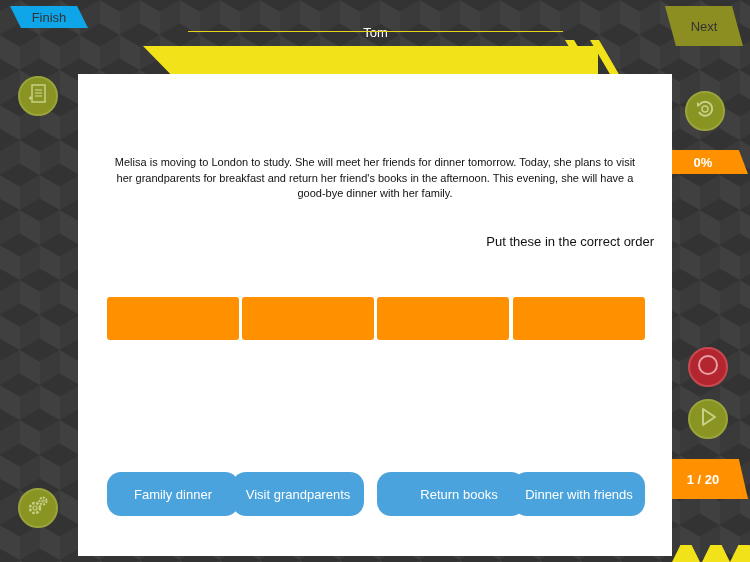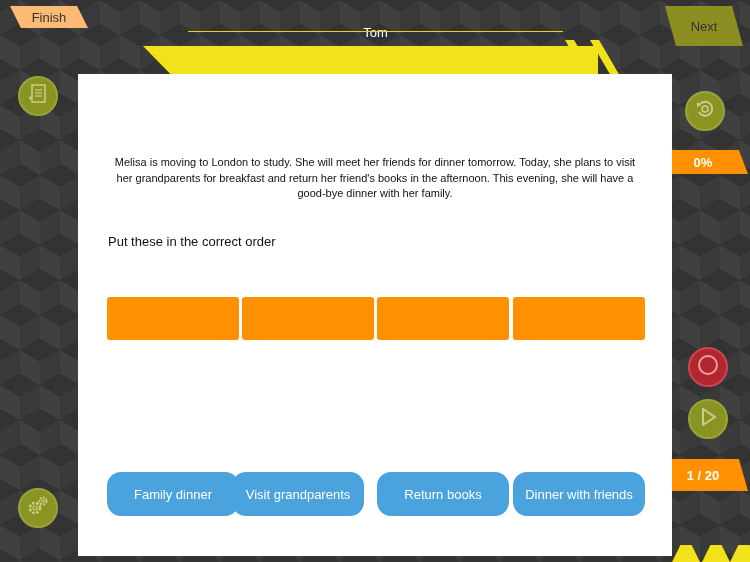--- a/index.html
+++ b/index.html
@@ -14,21 +14,21 @@
       linear-gradient(150deg, #333 12%, transparent 12.5%, transparent 87%, #333 87.5%, #333),
       linear-gradient(60deg, #404040 25%, transparent 25.5%, transparent 75%, #404040 75%, #404040),
       linear-gradient(60deg, #404040 25%, transparent 25.5%, transparent 75%, #404040 75%, #404040);
     background-size: 40px 70px;
     background-position: 0 0, 0 0, 20px 35px, 20px 35px, 0 0, 20px 35px;
   }
   .abs { position: absolute; }
 
   .finish-btn {
     left: 10px; top: 6px; width: 78px; height: 22px;
-    background: #fdba74; color: #333; font-size: 13px;
+    background: #0ea5e9; color: #333; font-size: 13px;
     clip-path: polygon(0 0, 86% 0, 100% 100%, 14% 100%);
     display: flex; align-items: center; justify-content: center;
     cursor: pointer;
   }
   .next-btn {
     left: 665px; top: 6px; width: 78px; height: 40px;
     background: #8d8e22; color: #333; font-size: 13px;
     clip-path: polygon(0 0, 86% 0, 100% 100%, 14% 100%);
     display: flex; align-items: center; justify-content: center;
     cursor: pointer;
@@ -51,21 +51,21 @@
   }
 
   .card {
     left: 78px; top: 74px; width: 594px; height: 482px; background: #fff;
   }
   .passage {
     left: 108px; top: 155px; width: 534px; text-align: center;
     font-size: 11px; line-height: 15.5px; color: #111;
   }
   .instruction {
-    left: 108px; top: 234px; width: 534px; text-align: left;
+    left: 120px; top: 234px; width: 534px; text-align: right;
     font-size: 13px; color: #111;
   }
   .slot {
     top: 297px; width: 132px; height: 43px; background: #ff9000;
     border-radius: 3px; cursor: pointer;
   }
   .choice {
     top: 472px; width: 132px; height: 44px; background: #4aa3dc;
     border-radius: 14px; color: #fff; font-size: 13px;
     display: flex; align-items: center; justify-content: center;
@@ -81,21 +81,21 @@
   .red { background: #b4262f; border: 2px solid #c9484f; box-sizing: border-box; }
 
   .percent-tab {
     left: 672px; top: 150px; width: 76px; height: 24px; background: #ff9000;
     clip-path: polygon(0 0, 88% 0, 100% 100%, 0 100%);
     color: #fff; font-size: 13px; font-weight: bold;
     display: flex; align-items: center; justify-content: center; padding-right: 14px;
     box-sizing: border-box;
   }
   .page-tab {
-    left: 672px; top: 459px; width: 76px; height: 32px; background: #ff9000;
+    left: 672px; top: 459px; width: 76px; height: 40px; background: #ff9000;
     clip-path: polygon(0 0, 88% 0, 100% 100%, 0 100%);
     color: #fff; font-size: 13px; font-weight: bold;
     display: flex; align-items: center; justify-content: center; padding-right: 14px;
     box-sizing: border-box;
   }
   .corner-stripe {
     top: 545px; width: 28px; height: 17px; background: #f2e21a;
     clip-path: polygon(30% 0, 70% 0, 100% 100%, 0 100%);
   }
 </style>
@@ -137,21 +137,21 @@
 <div class="abs passage">Melisa is moving to London to study. She will meet her friends for dinner tomorrow. Today, she plans to visit her grandparents for breakfast and return her friend's books in the afternoon. This evening, she will have a good-bye dinner with her family.</div>
 <div class="abs instruction">Put these in the correct order</div>
 
 <div class="abs slot" style="left:107px;"></div>
 <div class="abs slot" style="left:242px;"></div>
 <div class="abs slot" style="left:377px;"></div>
 <div class="abs slot" style="left:513px;"></div>
 
 <div class="abs choice" style="left:107px;">Family dinner</div>
 <div class="abs choice" style="left:232px;">Visit grandparents</div>
-<div class="abs choice" style="left:377px;">Return books</div>
+<div class="abs choice" style="left:377px;padding-left:16px;">Return books</div>
 <div class="abs choice" style="left:513px;">Dinner with friends</div>
 
 <div class="abs circle-btn olive" style="left:685px; top:91px;">
   <span>
     <svg width="24" height="24" viewBox="0 0 24 24">
       <path d="M7 7 A7 7 0 1 1 6 15" fill="none" stroke="#c9d08a" stroke-width="2"></path>
       <path d="M4 5 l4 3 l-4 2 z" fill="#c9d08a"></path>
       <circle cx="12" cy="12" r="3" fill="none" stroke="#c9d08a" stroke-width="1.5"></circle>
     </svg>
   </span>

